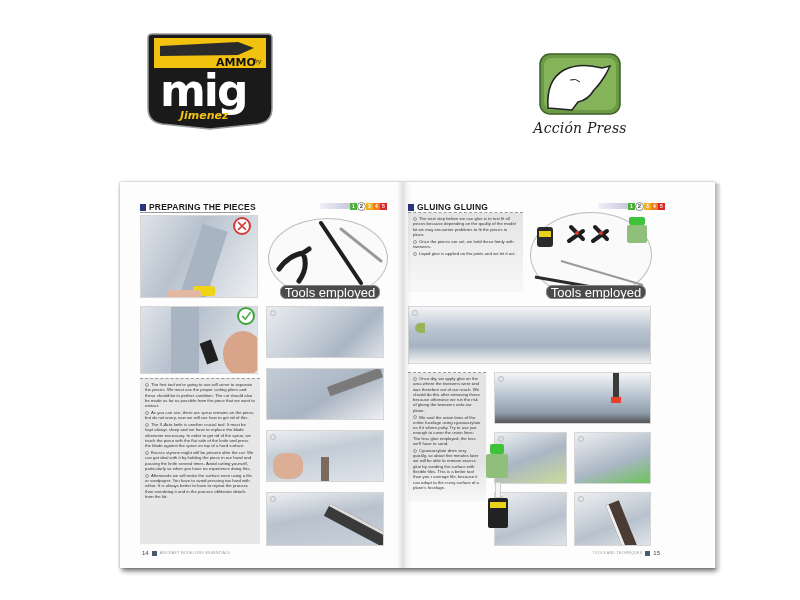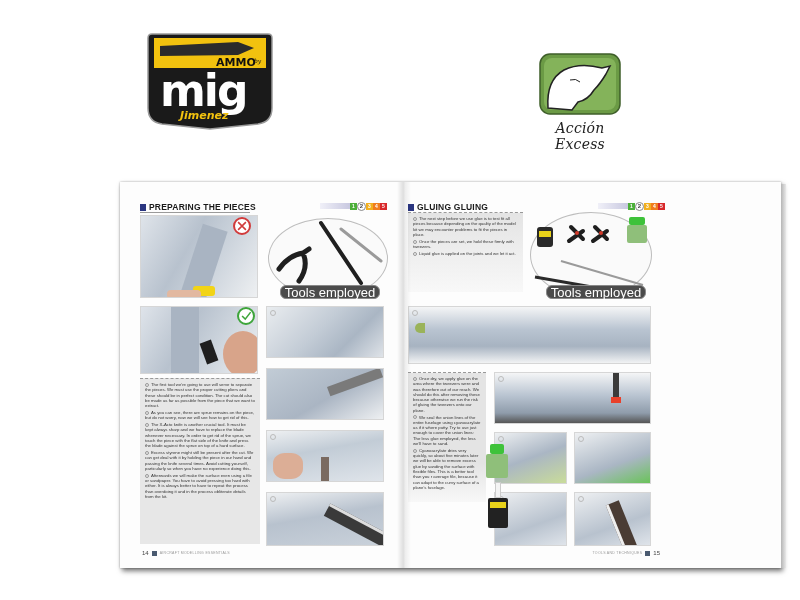--- a/index.html
+++ b/index.html
@@ -6,21 +6,21 @@
     html, body { width: 800px; height: 600px; background: #ffffff; overflow: hidden; }
     body { position: relative; font-family: "Liberation Sans", sans-serif; }
 
     
     .logo-ammo { position: absolute; left: 146px; top: 30px; width: 128px; height: 100px; }
     .logo-accion { position: absolute; left: 530px; top: 50px; width: 100px; height: 90px; }
     .accion-label { position: absolute; left: 0; top: 70px; width: 100px; text-align: center;
       font-family: "DejaVu Serif", serif; font-style: italic; font-size: 14px; color: #222; letter-spacing: 0.2px; }
 
     
-    .book { position: absolute; left: 120px; top: 182px; width: 661px; height: 386px;
+    .book { position: absolute; left: 120px; top: 182px; width: 595px; height: 386px;
       background: #fdfdfd; box-shadow: 2px 3px 5px rgba(0,0,0,0.55), 0 0 2px rgba(0,0,0,0.3); }
     .book::after { content: ""; position: absolute; right: -5px; top: 2px; width: 5px; height: 384px;
       background: linear-gradient(to right, #b5b5b5, #e8e8e8); }
     .spine { position: absolute; left: 277px; top: 0; width: 14px; height: 386px;
       background: linear-gradient(to right, rgba(0,0,0,0) 0%, rgba(0,0,0,0.12) 45%, rgba(0,0,0,0.06) 60%, rgba(0,0,0,0) 100%); }
 
     .page { position: absolute; top: 0; height: 386px; }
     .page.left { left: 0; width: 278px; }
     .page.right { left: 278px; width: 276px; }
 
@@ -78,21 +78,21 @@
   </svg>
 </div>
 
 <div class="logo-accion">
   <svg width="100" height="68" viewBox="0 0 100 68">
     <rect x="10" y="4" width="80" height="60" rx="10" fill="#6b9a45" stroke="#3f5f2a" stroke-width="1.5"></rect>
     <rect x="14" y="8" width="72" height="52" rx="8" fill="#84b35a"></rect>
     <path d="M18 58 Q16 30 34 20 Q50 12 72 18 L80 16 L76 24 Q70 34 64 40 Q58 50 48 52 L42 60 Z" fill="#ffffff" stroke="#222" stroke-width="1.5"></path>
     <path d="M40 30 Q46 28 50 32" stroke="#222" stroke-width="1" fill="none"></path>
   </svg>
-  <div class="accion-label">Acción Excess</div>
+  <div class="accion-label">Acción Press</div>
 </div>
 
 <div class="book">
 
   <div class="page left">
     <div class="section-title" style="left:20px; top:20px;">
       <span class="sq"></span>
       <span>PREPARING THE PIECES</span>
     </div>
     <div class="title-rule" style="left:20px; top:30px; width:110px;"></div>

